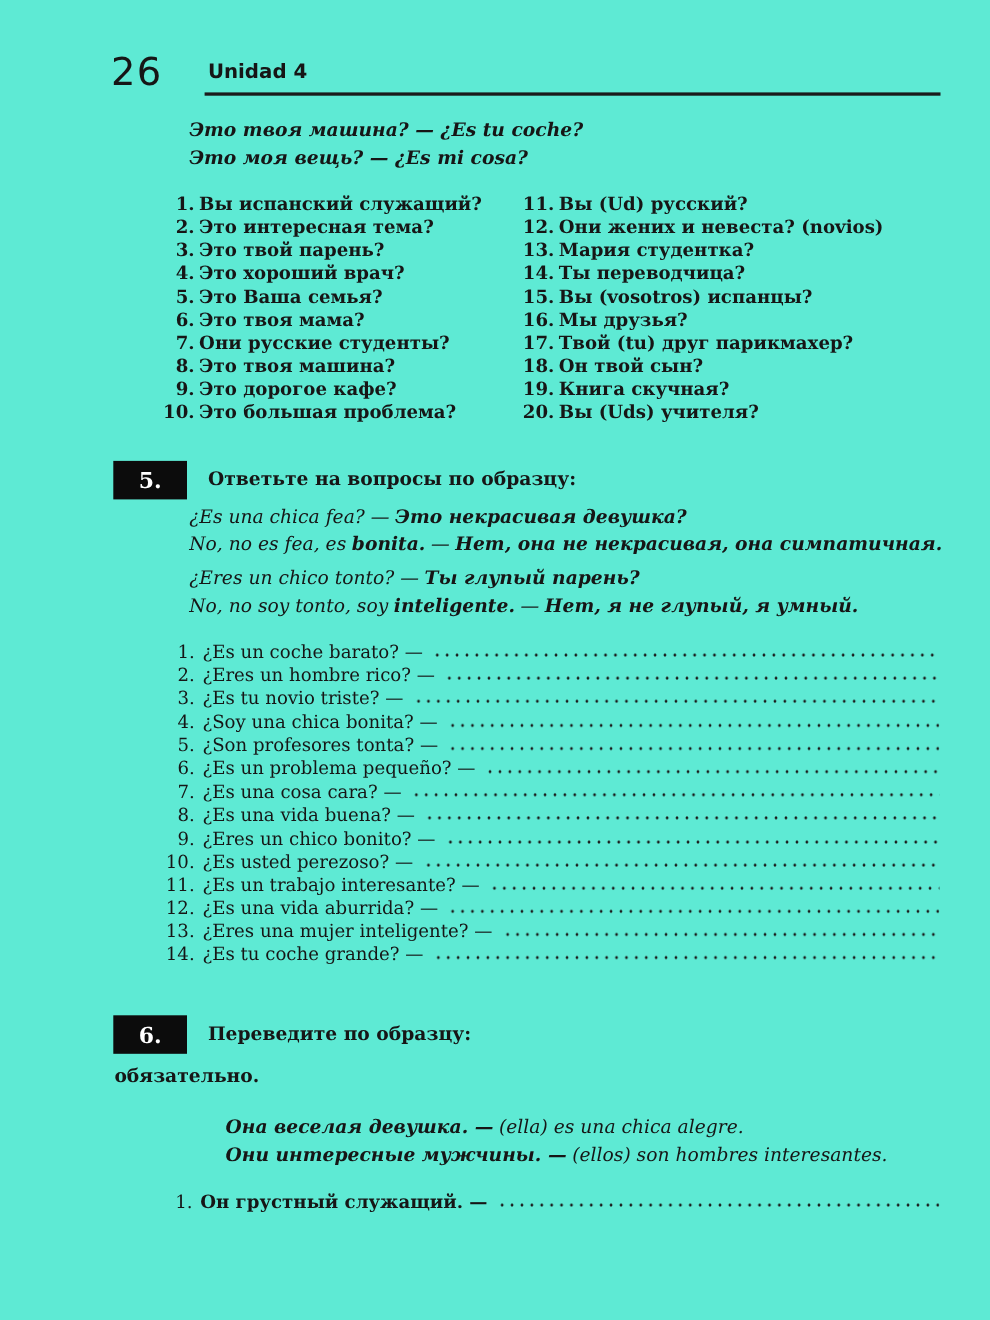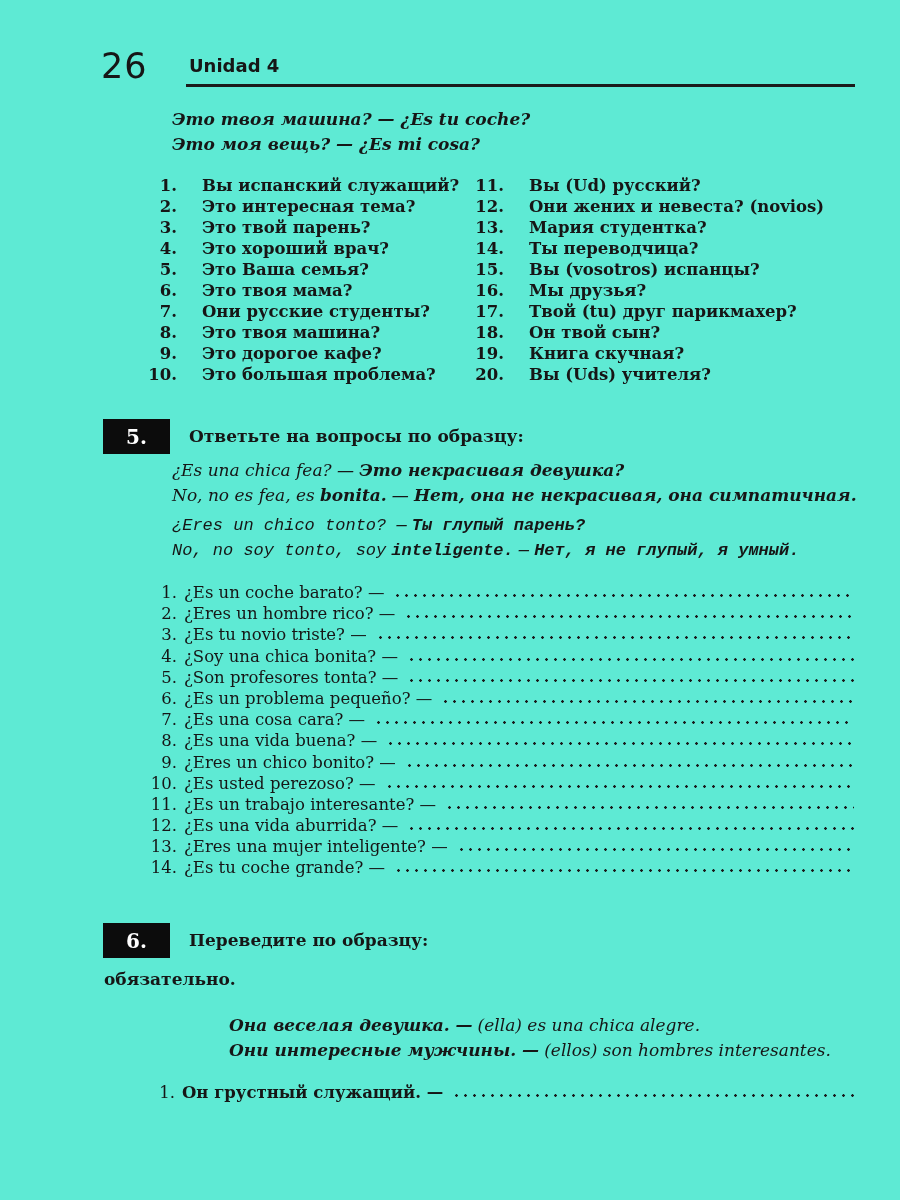--- a/index.html
+++ b/index.html
@@ -12,35 +12,35 @@
   .unit    { position:absolute; left:189px; top:55px; font-family:"DejaVu Sans", sans-serif; font-size:18px; font-weight:700; }
   .rule    { position:absolute; left:186px; width:669px; top:84px; height:3px; background:#1b1b1b; }
 
   .intro   { position:absolute; left:172px; top:107px; font-size:17px; font-style:italic; font-weight:700; line-height:25px; white-space:nowrap; }
 
   .qcol    { position:absolute; top:175px; font-size:16.5px; font-weight:700; line-height:21px; }
   .qleft   { left:139px; }
   .qright  { left:466px; }
   .qrow    { display:flex; }
   .qnum    { width:38px; text-align:right; flex:none; }
-  .qtext   { margin-left:25px; white-space:nowrap; }
+  .qtext   { margin-left:4px; white-space:nowrap; }
 
   .exbadge { position:absolute; left:103px; width:67px; height:35px; background:#0c0c0c; color:#ffffff;
              font-size:20px; font-weight:700; display:flex; align-items:center; justify-content:center; }
   .badge5  { top:419px; }
   .badge6  { top:923px; }
   .extitle { position:absolute; left:189px; font-size:17px; font-weight:700; white-space:nowrap; }
   .title5  { top:426px; }
   .title6  { top:930px; }
 
   .ex5ex   { position:absolute; left:172px; top:458px; font-size:17px; font-style:italic; line-height:24.5px; }
-  .pair + .pair { margin-top:7px;font-family:Liberation Mono, monospace; }
+  .pair + .pair { margin-top:7px; }
   .exline  { white-space:nowrap; }
   .exline > span + span { margin-left:0.30em;margin-top:28px; }
-  .ru      { font-weight:700;margin-left:24px; }
+  .ru      { font-weight:700; }
   .bold    { font-weight:700; }
 
   .anslist { position:absolute; left:139px; top:583px; width:717px; font-size:16.5px; }
   .arow    { display:flex; align-items:baseline; height:21.2px; }
   .anum    { width:38px; text-align:right; flex:none; }
   .aq      { margin-left:7px; white-space:nowrap; }
   .dots    { flex:1 1 auto; height:5px; margin-left:9px; margin-right:2px;
              background-image:radial-gradient(circle, #1a1a1a 1.15px, rgba(0,0,0,0) 1.5px);
              background-size:9px 5px; background-repeat:repeat-x; background-position:0 100%; }
 

